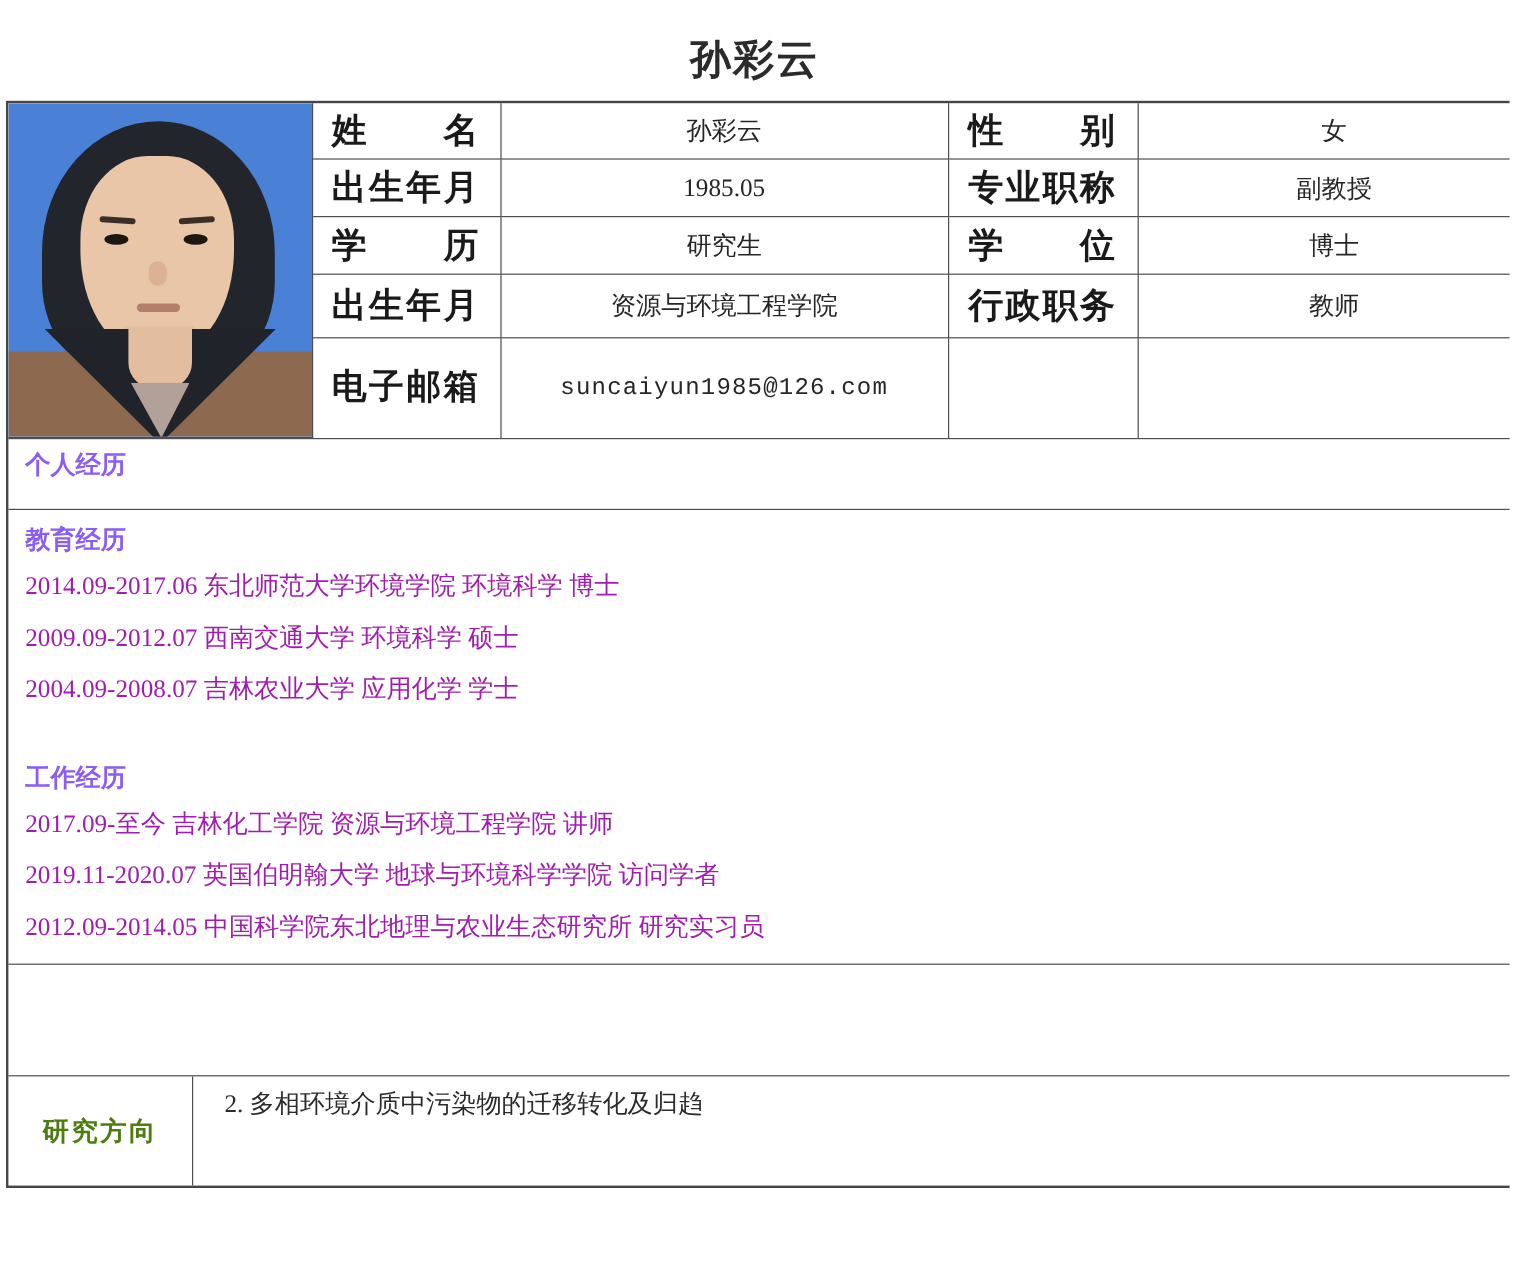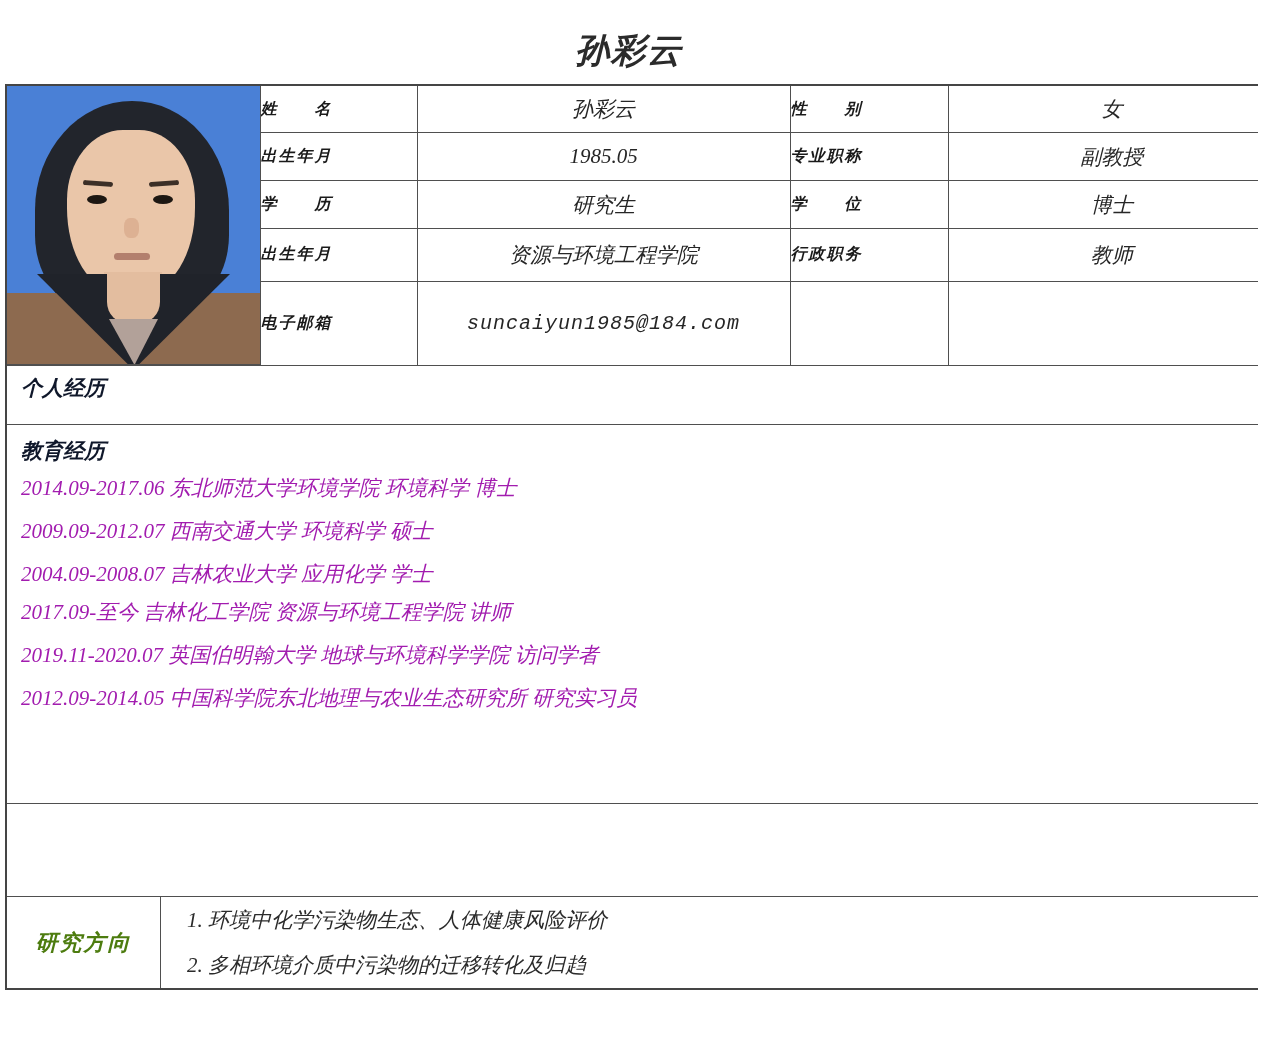--- a/index.html
+++ b/index.html
@@ -5,21 +5,21 @@
   html, body {
     margin: 0;
     padding: 0;
     background: #ffffff;
     width: 1282px;
     height: 1052px;
     font-family: "Liberation Serif", "DejaVu Serif", serif;
     color: #1f1f1f;
     -webkit-font-smoothing: antialiased;
   }
-  .doc { width: 1258px; height: 1052px; overflow: hidden; font-style: italic; }
+  .doc { width: 1258px; height: 1052px; overflow: hidden; }
 
   h1.title {
     margin: 0;
     padding: 28px 0 12px;
     text-align: center;
     font-family: "Liberation Sans", "DejaVu Sans", sans-serif;
     font-weight: bold;
     font-size: 34px;
     line-height: 44px;
     color: #2b2b2b;
@@ -46,22 +46,22 @@
     overflow: hidden;
   }
   table.info tr td:first-child { border-left: none; }
   table.info tr td:last-child { border-right: none; }
   table.info tr:first-child td { border-top: none; }
   table.info tr.r5 td { border-bottom: none; }
 
   td.lbl {
     font-family: "Liberation Sans", "DejaVu Sans", sans-serif;
     font-weight: bold;
-    font-size: 16px;
-    text-align: left;
+    font-size: 29px;
+    text-align: center;
     letter-spacing: 2px;
     color: #1a1a1a;
     white-space: nowrap;
   }
   td.val {
     font-size: 21px;
     text-align: center;
     color: #262626;
   }
   td.mono-val {
@@ -117,21 +117,21 @@
   }
 
   
   .row { box-sizing: border-box; border-top: 1px solid #4f4f4f; }
   .row h2 {
     margin: 0;
     font-family: "Liberation Sans", "DejaVu Sans", sans-serif;
     font-weight: bold;
     font-size: 21px;
     line-height: 28px;
-    color: #0f172a;
+    color: #8b5cf6;
   }
   .sec-personal { height: 59px; padding: 8px 14px 0; }
   .sec-exp { height: 379px; padding: 12px 14px 0; }
   .sec-exp p {
     margin: 13px 0 0;
     font-size: 21px;
     line-height: 30px;
     color: #a21caf;
     white-space: nowrap;
   }
@@ -221,46 +221,46 @@
           <td class="val">博士</td>
         </tr>
         <tr class="r4">
           <td class="lbl">出生年月</td>
           <td class="val">资源与环境工程学院</td>
           <td class="lbl">行政职务</td>
           <td class="val">教师</td>
         </tr>
         <tr class="r5">
           <td class="lbl">电子邮箱</td>
-          <td class="val mono-val">suncaiyun1985@184.com</td>
+          <td class="val mono-val">suncaiyun1985@126.com</td>
           <td class="lbl"></td>
           <td class="val"></td>
         </tr>
       </tbody>
     </table>
 
     <div class="row sec-personal">
       <h2>个人经历</h2>
     </div>
 
     <div class="row sec-exp">
       <h2>教育经历</h2>
       <p class="first">2014.09-2017.06 东北师范大学环境学院 环境科学 博士</p>
       <p>2009.09-2012.07 西南交通大学 环境科学 硕士</p>
       <p>2004.09-2008.07 吉林农业大学 应用化学 学士</p>
+      <h2 class="work">工作经历</h2>
       <p class="first">2017.09-至今 吉林化工学院 资源与环境工程学院 讲师</p>
       <p>2019.11-2020.07 英国伯明翰大学 地球与环境科学学院 访问学者</p>
       <p>2012.09-2014.05 中国科学院东北地理与农业生态研究所 研究实习员</p>
     </div>
 
 
     <div class="row sec-blank"></div>
 
     <div class="row sec-research">
       <div class="research-label">研究方向</div>
       <div class="research-content">
-        <p>1.  环境中化学污染物生态、人体健康风险评价</p>
         <p>2.  多相环境介质中污染物的迁移转化及归趋</p>
       </div>
     </div>
 
   </div>
 </div>
 
 </body></html>

